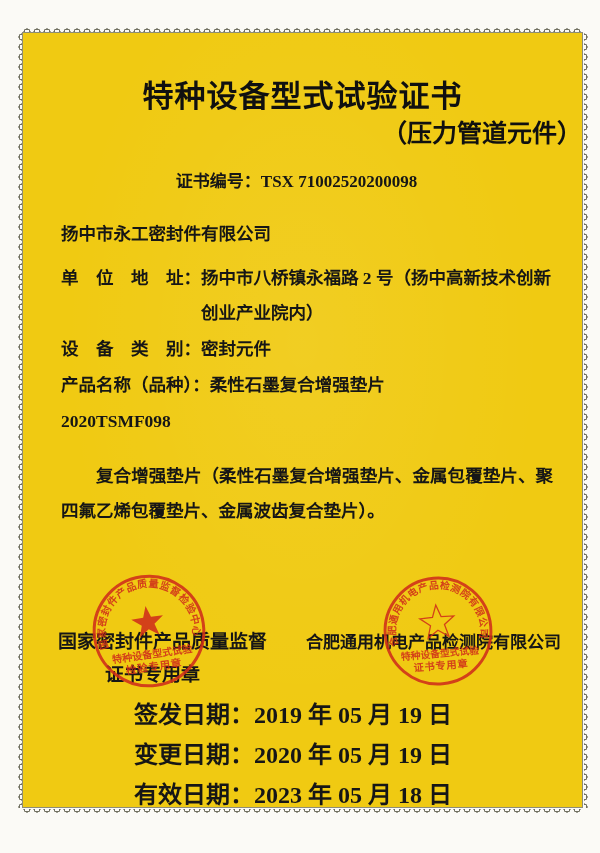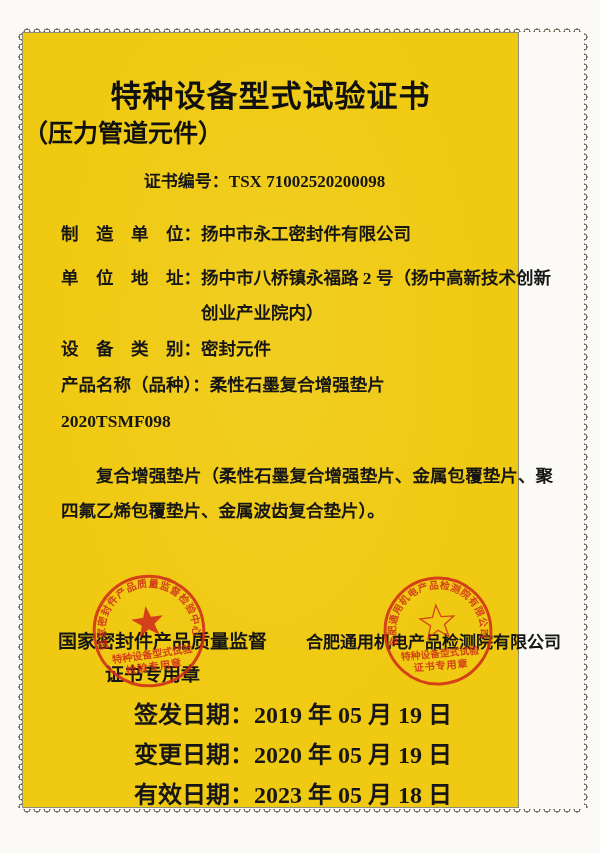--- a/index.html
+++ b/index.html
@@ -28,32 +28,32 @@
     background-image:radial-gradient(circle at 5px 0px, rgba(0,0,0,0) 2.3px, var(--border_line) 2.4px, var(--border_line) 3.5px, rgba(0,0,0,0) 3.6px);
     background-size:10px 8px;background-repeat:repeat-x;}
   .sc-l{left:14px;top:32px;width:8px;height:776px;
     background-image:radial-gradient(circle at 8px 5px, rgba(0,0,0,0) 2.3px, var(--border_line) 2.4px, var(--border_line) 3.5px, rgba(0,0,0,0) 3.6px);
     background-size:8px 10px;background-repeat:repeat-y;}
   .sc-r{left:584px;top:32px;width:8px;height:776px;
     background-image:radial-gradient(circle at 0px 5px, rgba(0,0,0,0) 2.3px, var(--border_line) 2.4px, var(--border_line) 3.5px, rgba(0,0,0,0) 3.6px);
     background-size:8px 10px;background-repeat:repeat-y;}
 
   .cert{
-    position:absolute;left:22px;top:32px;width:497px;height:776px;
+    position:absolute;left:22px;top:32px;width:561px;height:776px;
     background:var(--paper);
     background-image:radial-gradient(ellipse at 50% 40%, rgba(255,255,255,.07), rgba(0,0,0,0) 60%);
     border:1px solid #8e8d76;
   }
 
   .title{
     position:absolute;left:0;right:0;top:38px;text-align:center;
     font-size:31px;font-weight:700;letter-spacing:1px;color:#101010;
   }
   .subtitle{
-    position:absolute;left:0;right:0;top:80px;text-align:left;
+    position:absolute;left:0;right:0;top:80px;text-align:right;
     font-size:25px;font-weight:700;color:#101010;
   }
   .certno{
     position:absolute;left:0;right:12px;top:134px;text-align:center;
     font-size:17px;font-weight:700;
   }
 
   .field-row{
     position:absolute;left:38px;width:506px;display:flex;
     font-size:17.5px;font-weight:700;line-height:35px;
@@ -97,21 +97,20 @@
   <div class="sc sc-r"></div>
 
   <div class="cert">
 
     <h1 class="title">特种设备型式试验证书</h1>
     <h2 class="subtitle">（压力管道元件）</h2>
 
     <div class="certno"><span>证书编号：</span><span>TSX 71002520200098</span></div>
 
     <div class="field-row" style="top:184px">
-      <span class="flabel">制　造　单　位：</span>
       <span class="fvalue">扬中市永工密封件有限公司</span>
     </div>
     <div class="field-row" style="top:228px">
       <span class="flabel">单　位　地　址：</span>
       <span class="fvalue">扬中市八桥镇永福路 2 号（扬中高新技术创新创业产业院内）</span>
     </div>
     <div class="field-row" style="top:299px">
       <span class="flabel">设　备　类　别：</span>
       <span class="fvalue">密封元件</span>
     </div>

